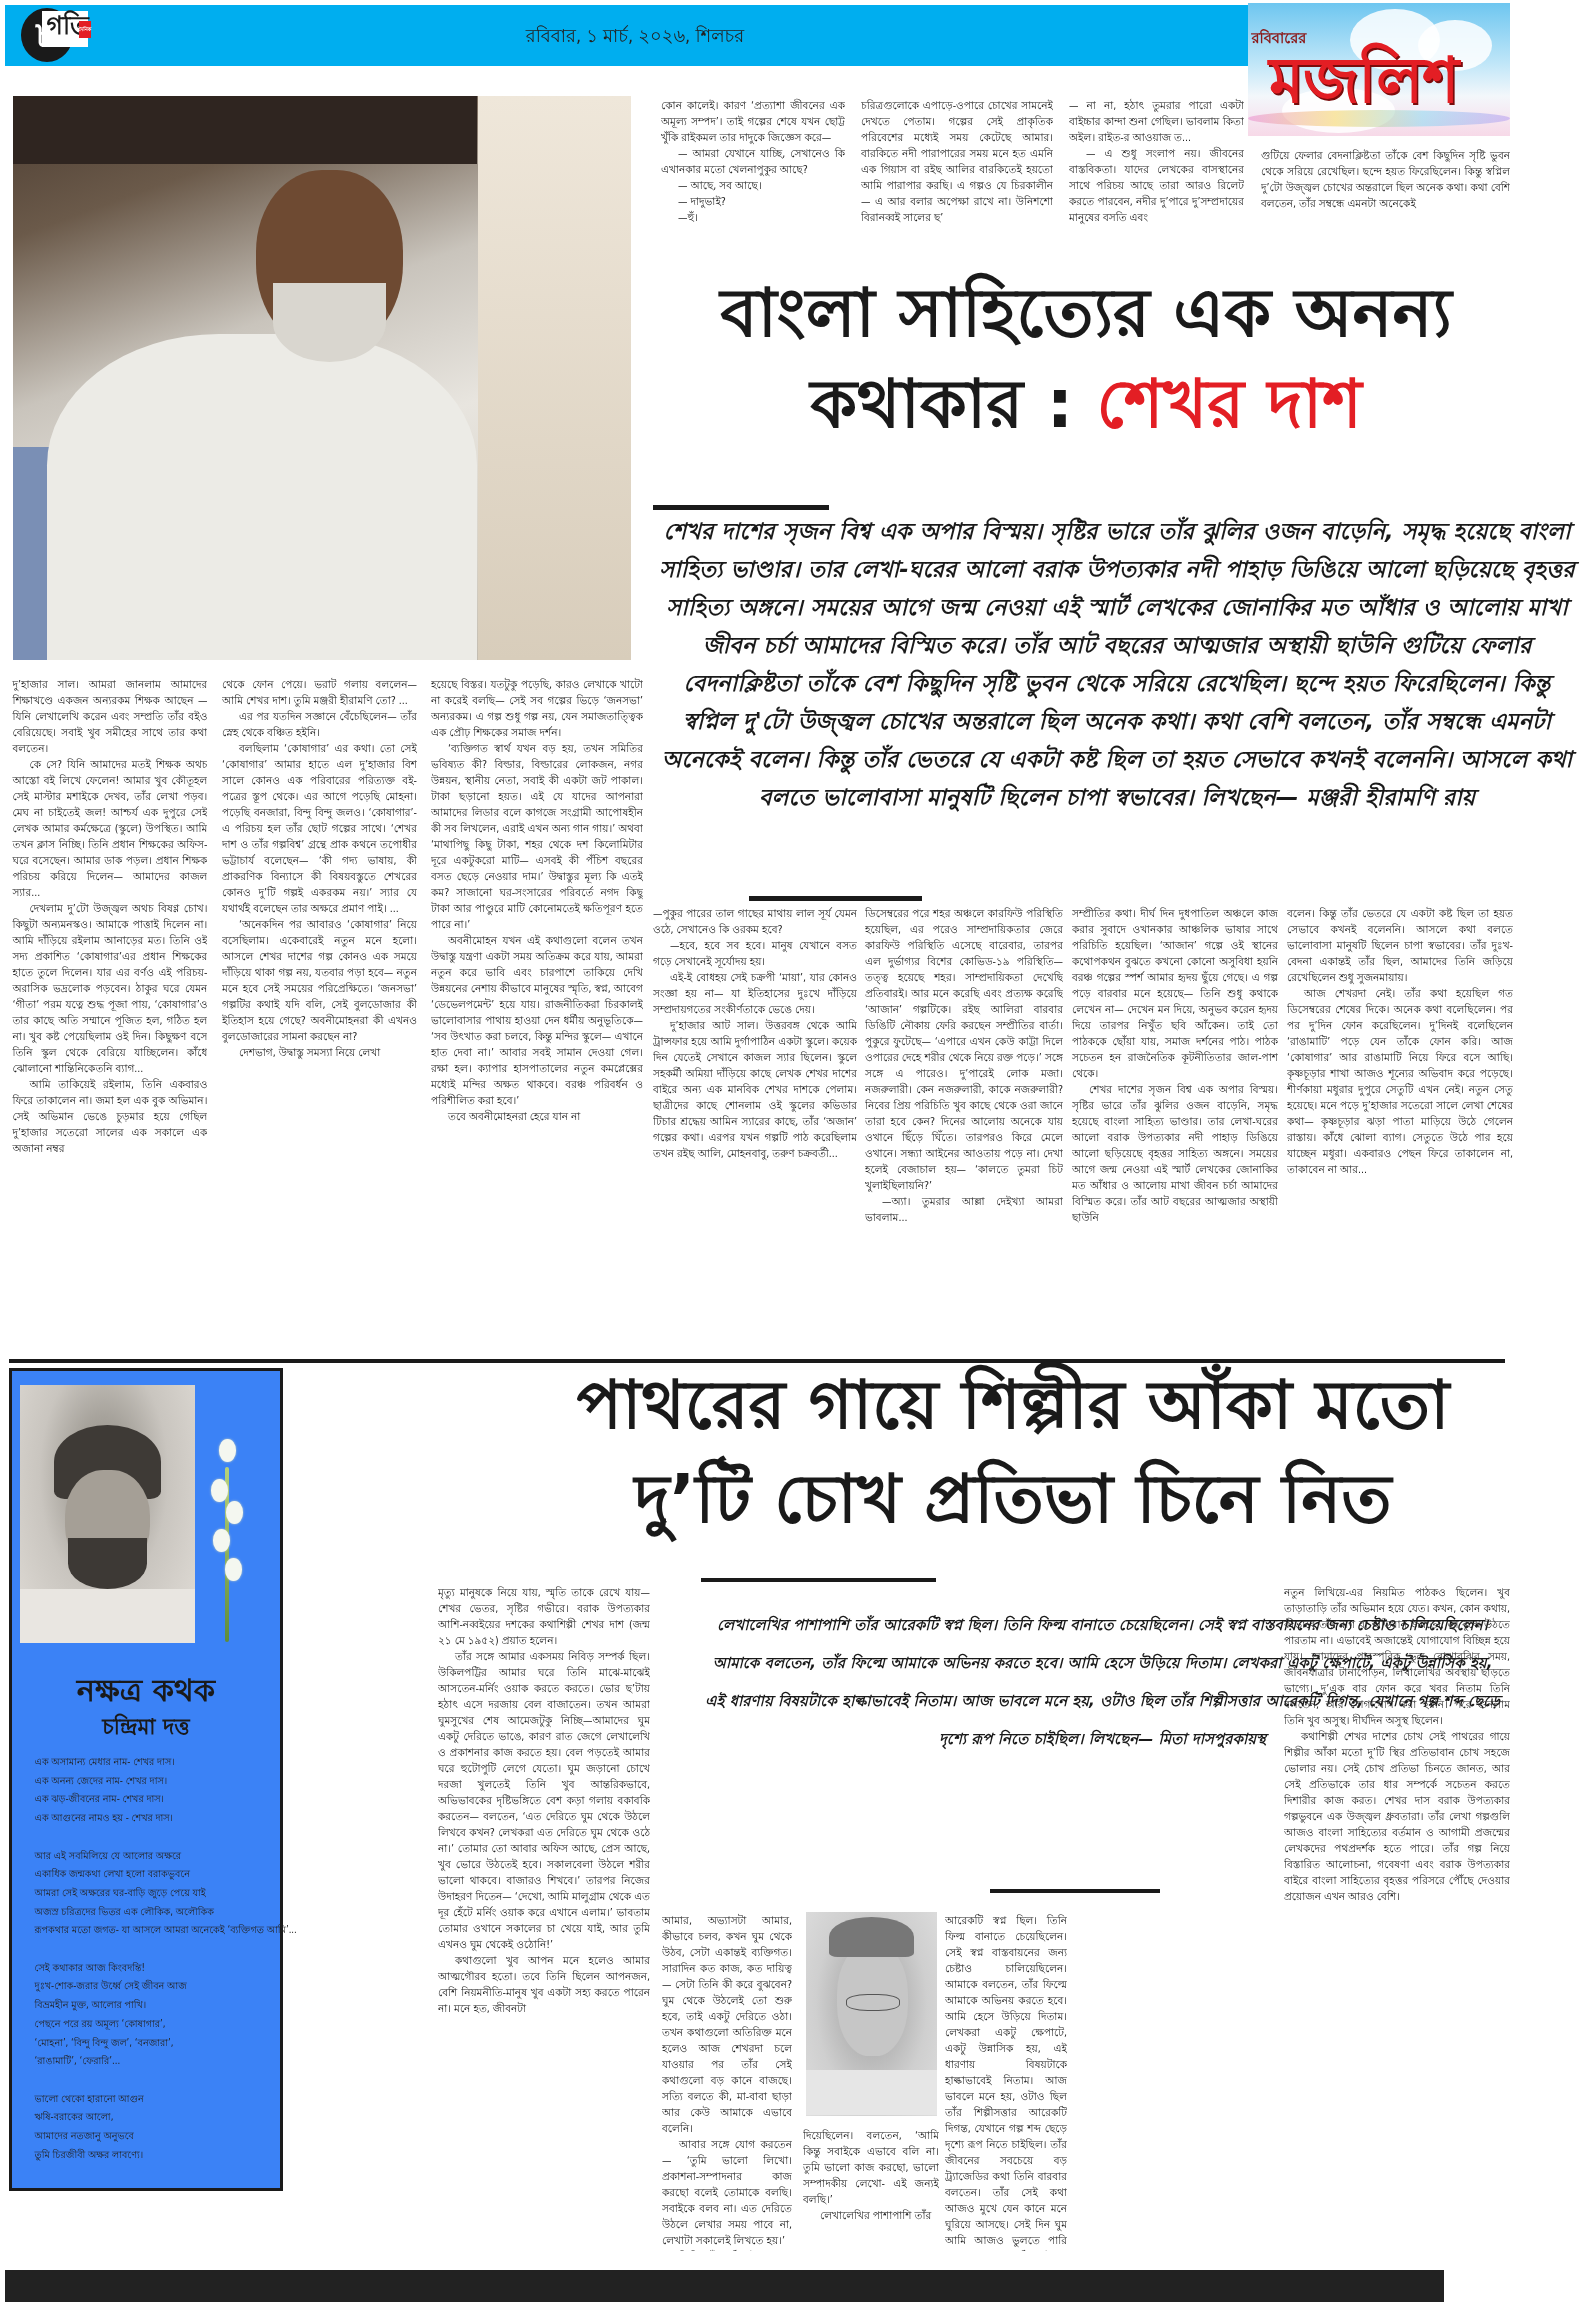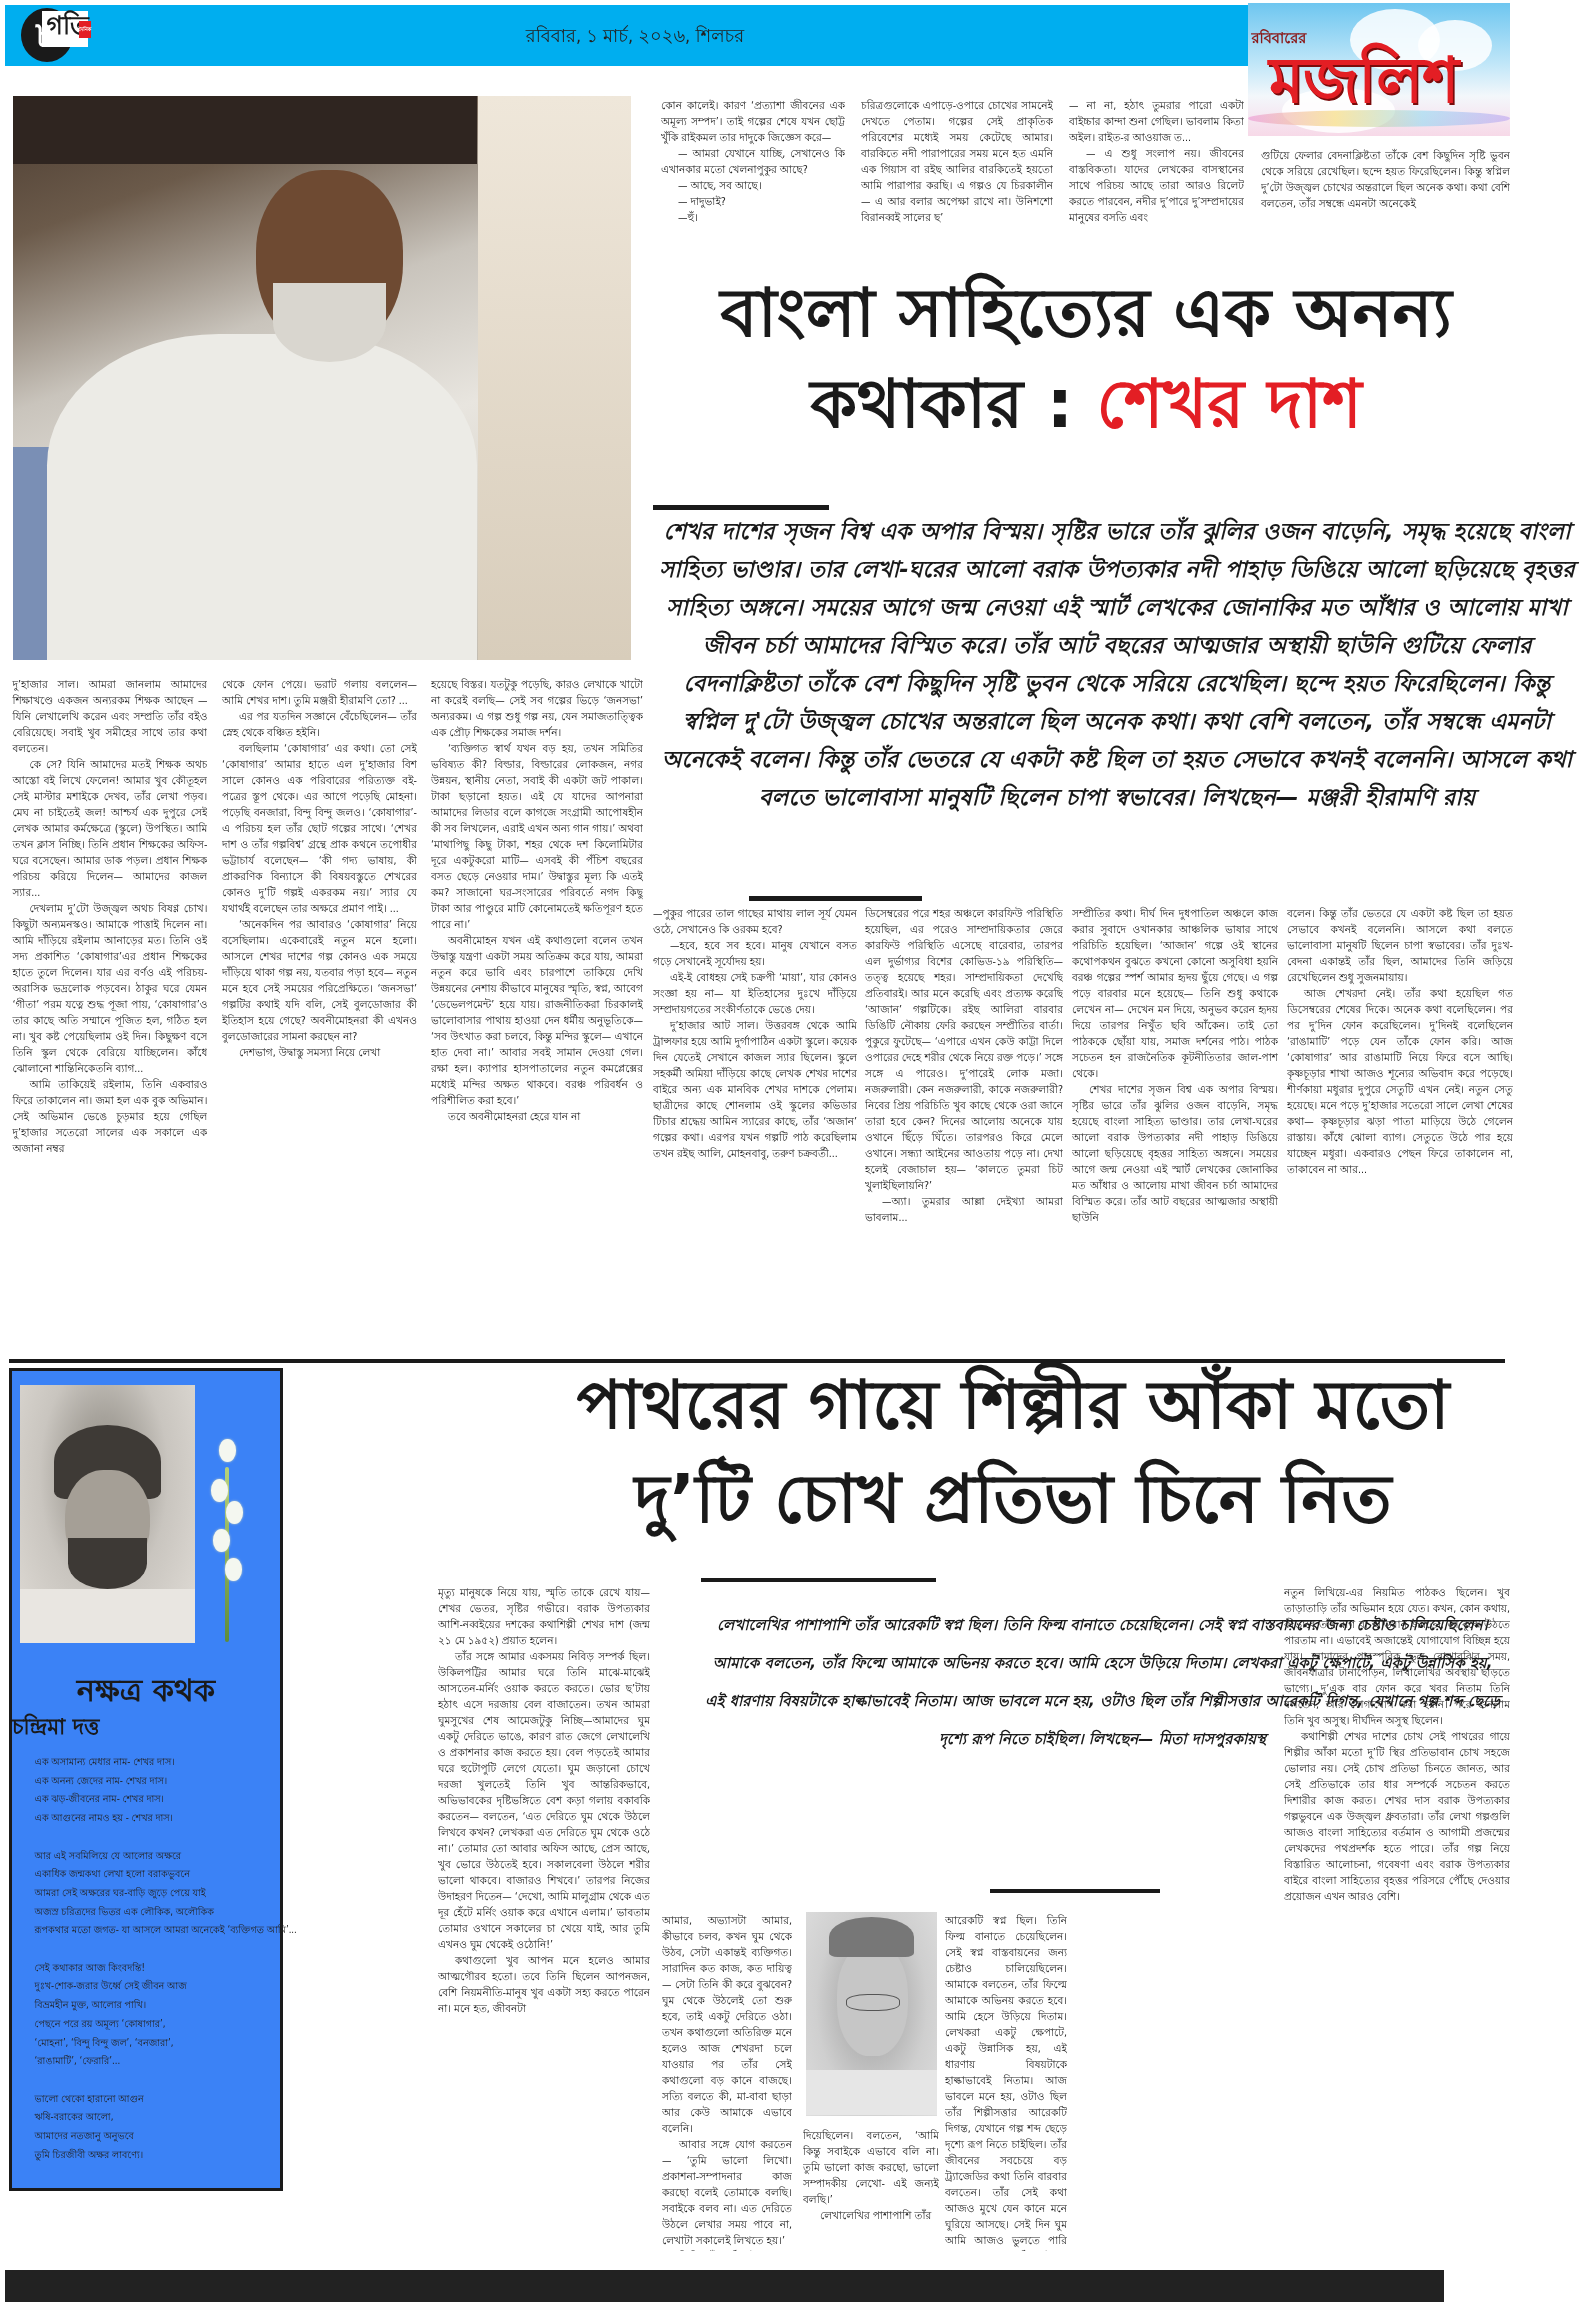--- a/index.html
+++ b/index.html
@@ -60,21 +60,21 @@
   .mem-photo { position: absolute; left: 8px; top: 14px; width: 175px; height: 257px;
     background: radial-gradient(ellipse at 48% 35%, #8e8a84 0%, #a7a39c 25%, #c9c5bf 50%, #d6d2cc 75%, #e2ded8 100%); }
   .mem-photo .hair { position: absolute; left: 34px; top: 40px; width: 107px; height: 74px; background: #3e3a36; border-radius: 50% 50% 10% 10%; }
   .mem-photo .face { position: absolute; left: 45px; top: 85px; width: 85px; height: 102px; background: #a59f96; border-radius: 45%; }
   .mem-photo .beard { position: absolute; left: 48px; top: 153px; width: 79px; height: 51px; background: #3d3935; border-radius: 0 0 50% 50%; }
   .mem-photo .shirt { position: absolute; left: 0; top: 204px; width: 175px; height: 54px; background: #e9e6e1; }
   .mem-flower { position: absolute; left: 198px; top: 68px; width: 34px; height: 209px; }
   .mem-flower .stem { position: absolute; left: 14.7px; top: 28px; width: 4.5px; height: 175px; background: linear-gradient(180deg, #b7d27a, #5e8c3a); border-radius: 2.3px; }
   .mem-flower .bud { position: absolute; width: 17px; height: 22.6px; background: #f4f7f0; border-radius: 50%; box-shadow: 0 0 2.3px #cfd9c3; }
   .mem-title { position: absolute; left: 0; right: 0; top: 300px; text-align: center; font-weight: bold; font-size: 30.5px; line-height: 40px; }
-  .mem-author { position: absolute; left: 0; right: 0; top: 342px; text-align: left; font-weight: bold; font-size: 21.5px; line-height: 28px; }
+  .mem-author { position: absolute; left: 0; right: 0; top: 342px; text-align: center; font-weight: bold; font-size: 21.5px; line-height: 28px; }
   .poem { position: absolute; left: 22.6px; top: 382px; width: 238px; font-family: "DejaVu Sans Condensed", "DejaVu Sans", sans-serif; font-size: 9.6px; line-height: 18.7px; color: #222; }
   .poem .stanza { margin-bottom: 18.7px; }
   .poem .ln { display: block; white-space: nowrap; }
 
   
   .hl3 { left: 436px; top: 1360px; width: 1154px; font-size: 67px; line-height: 90px; }
   .hl4 { left: 436px; top: 1454px; width: 1154px; font-size: 67px; line-height: 90px; }
 
   
   .photo-inset { left: 806px; top: 1912px; width: 131px; height: 204px;

